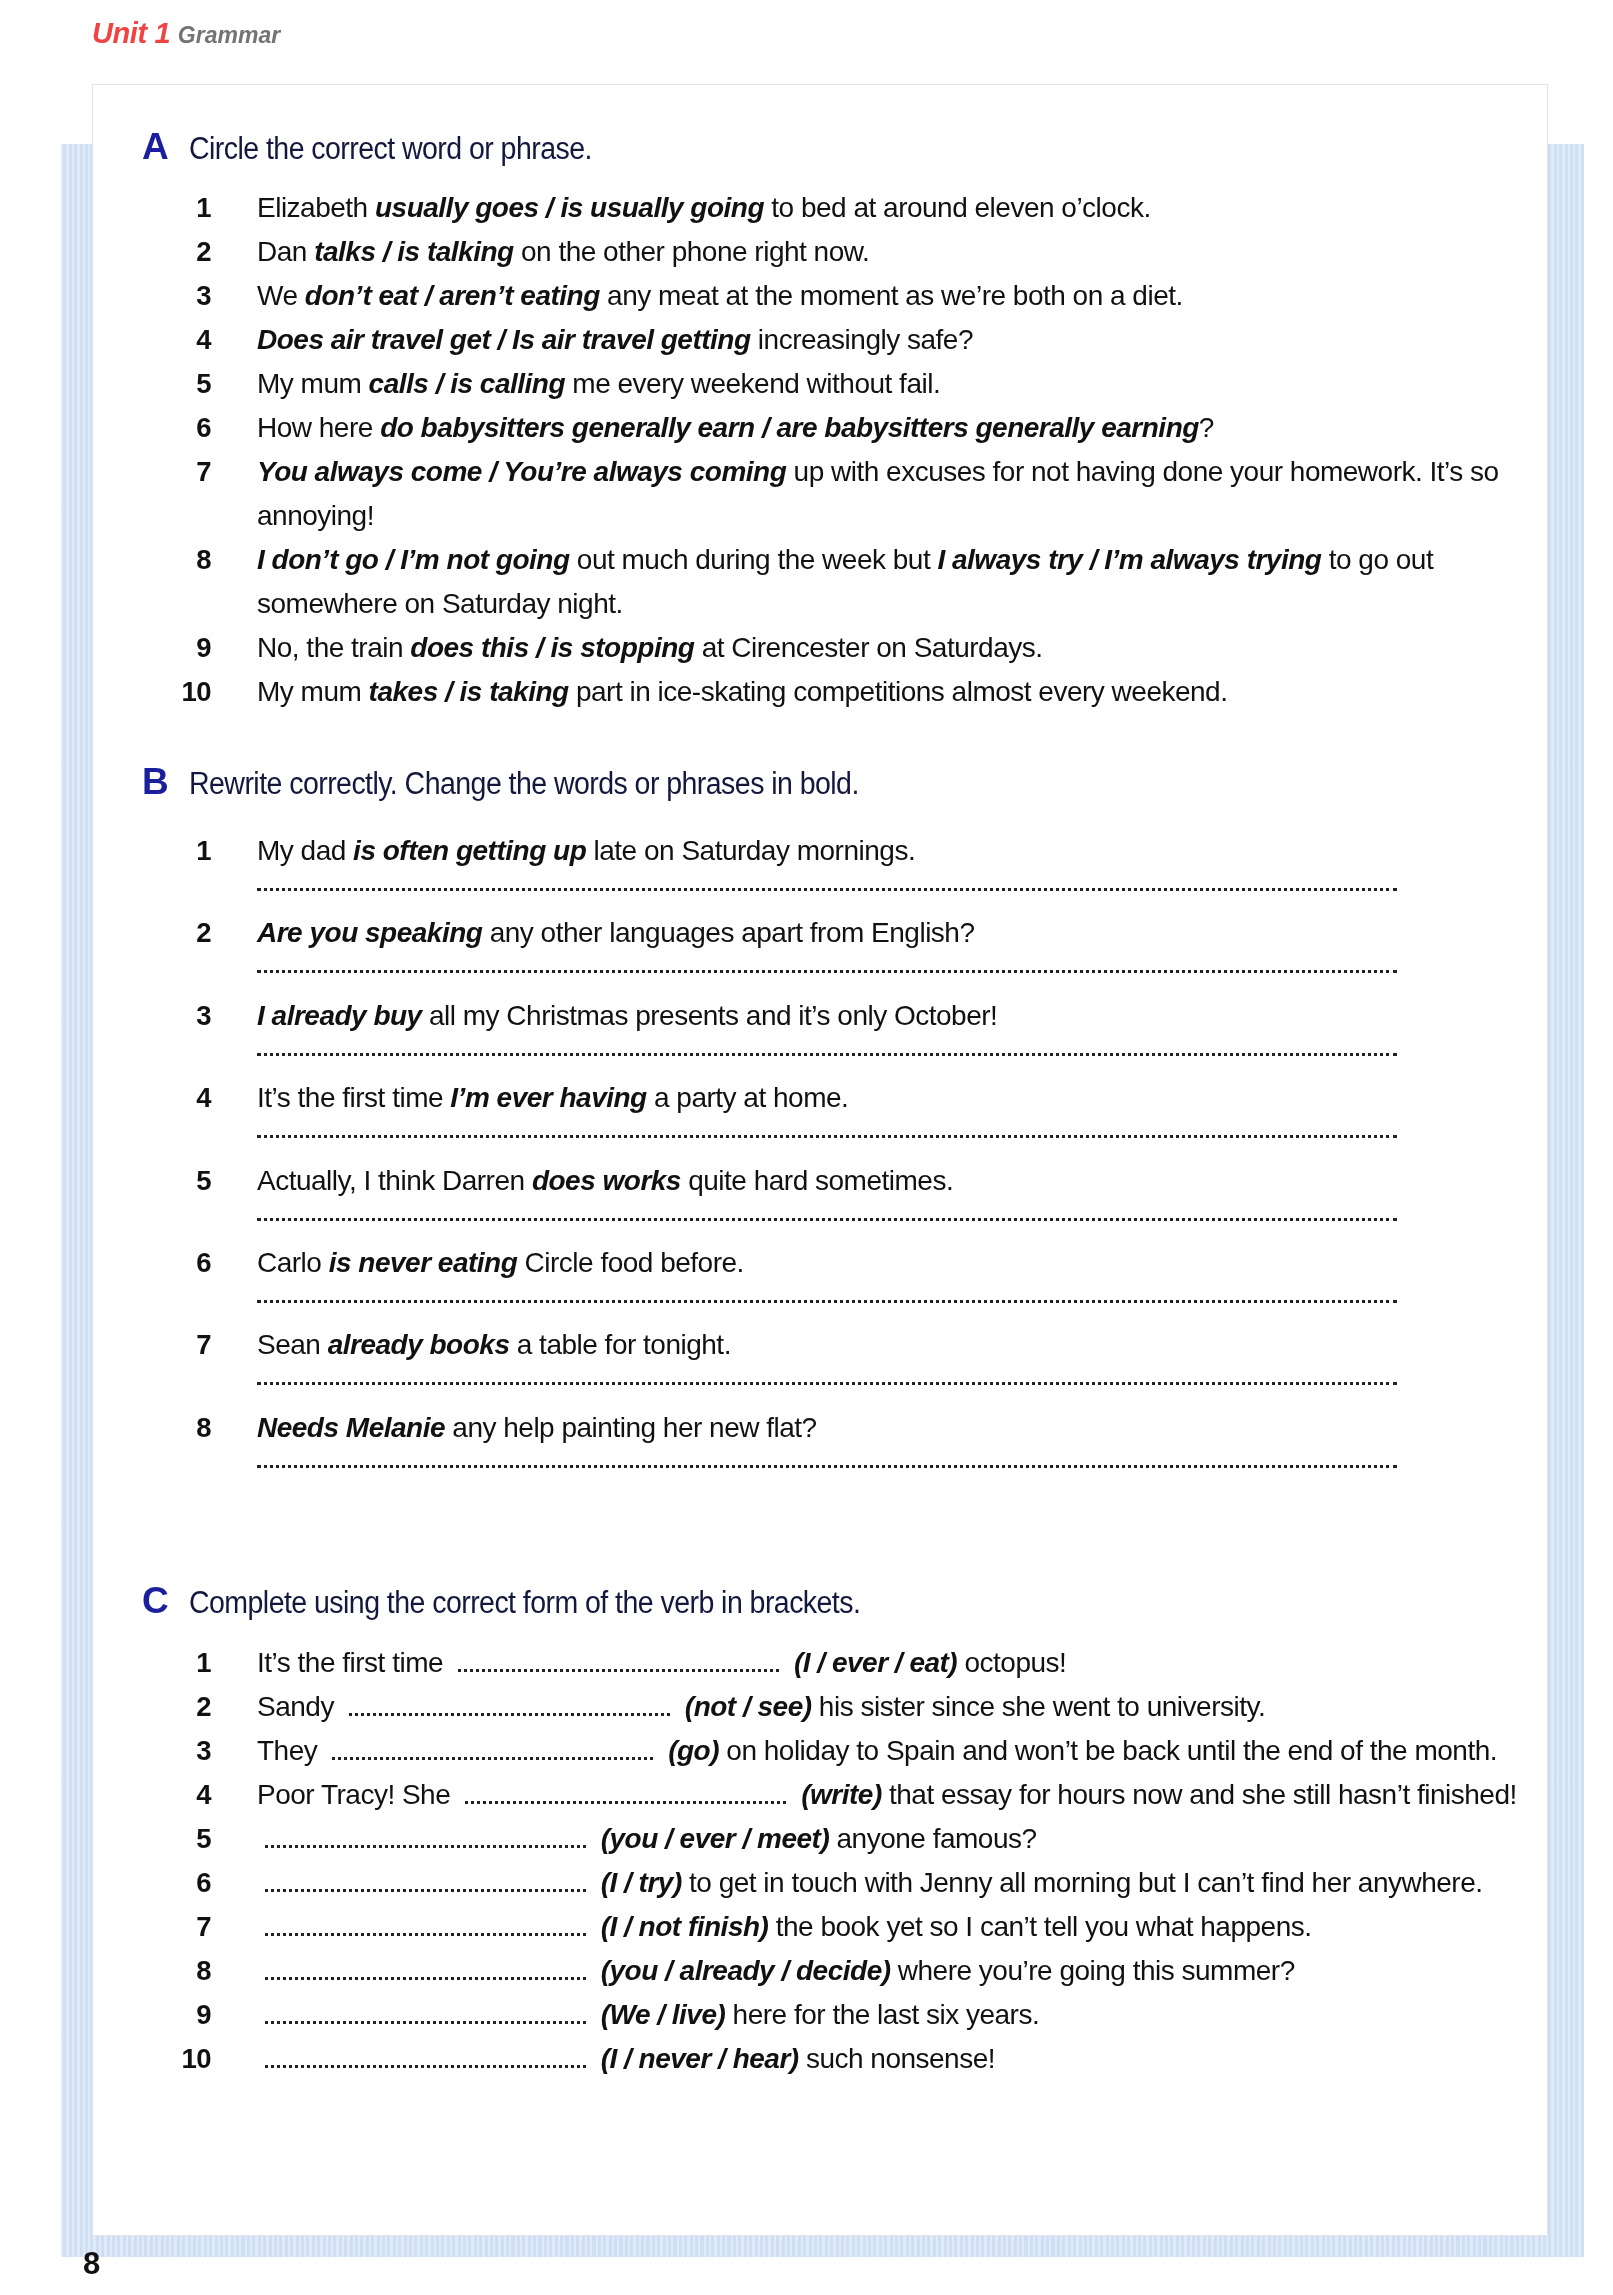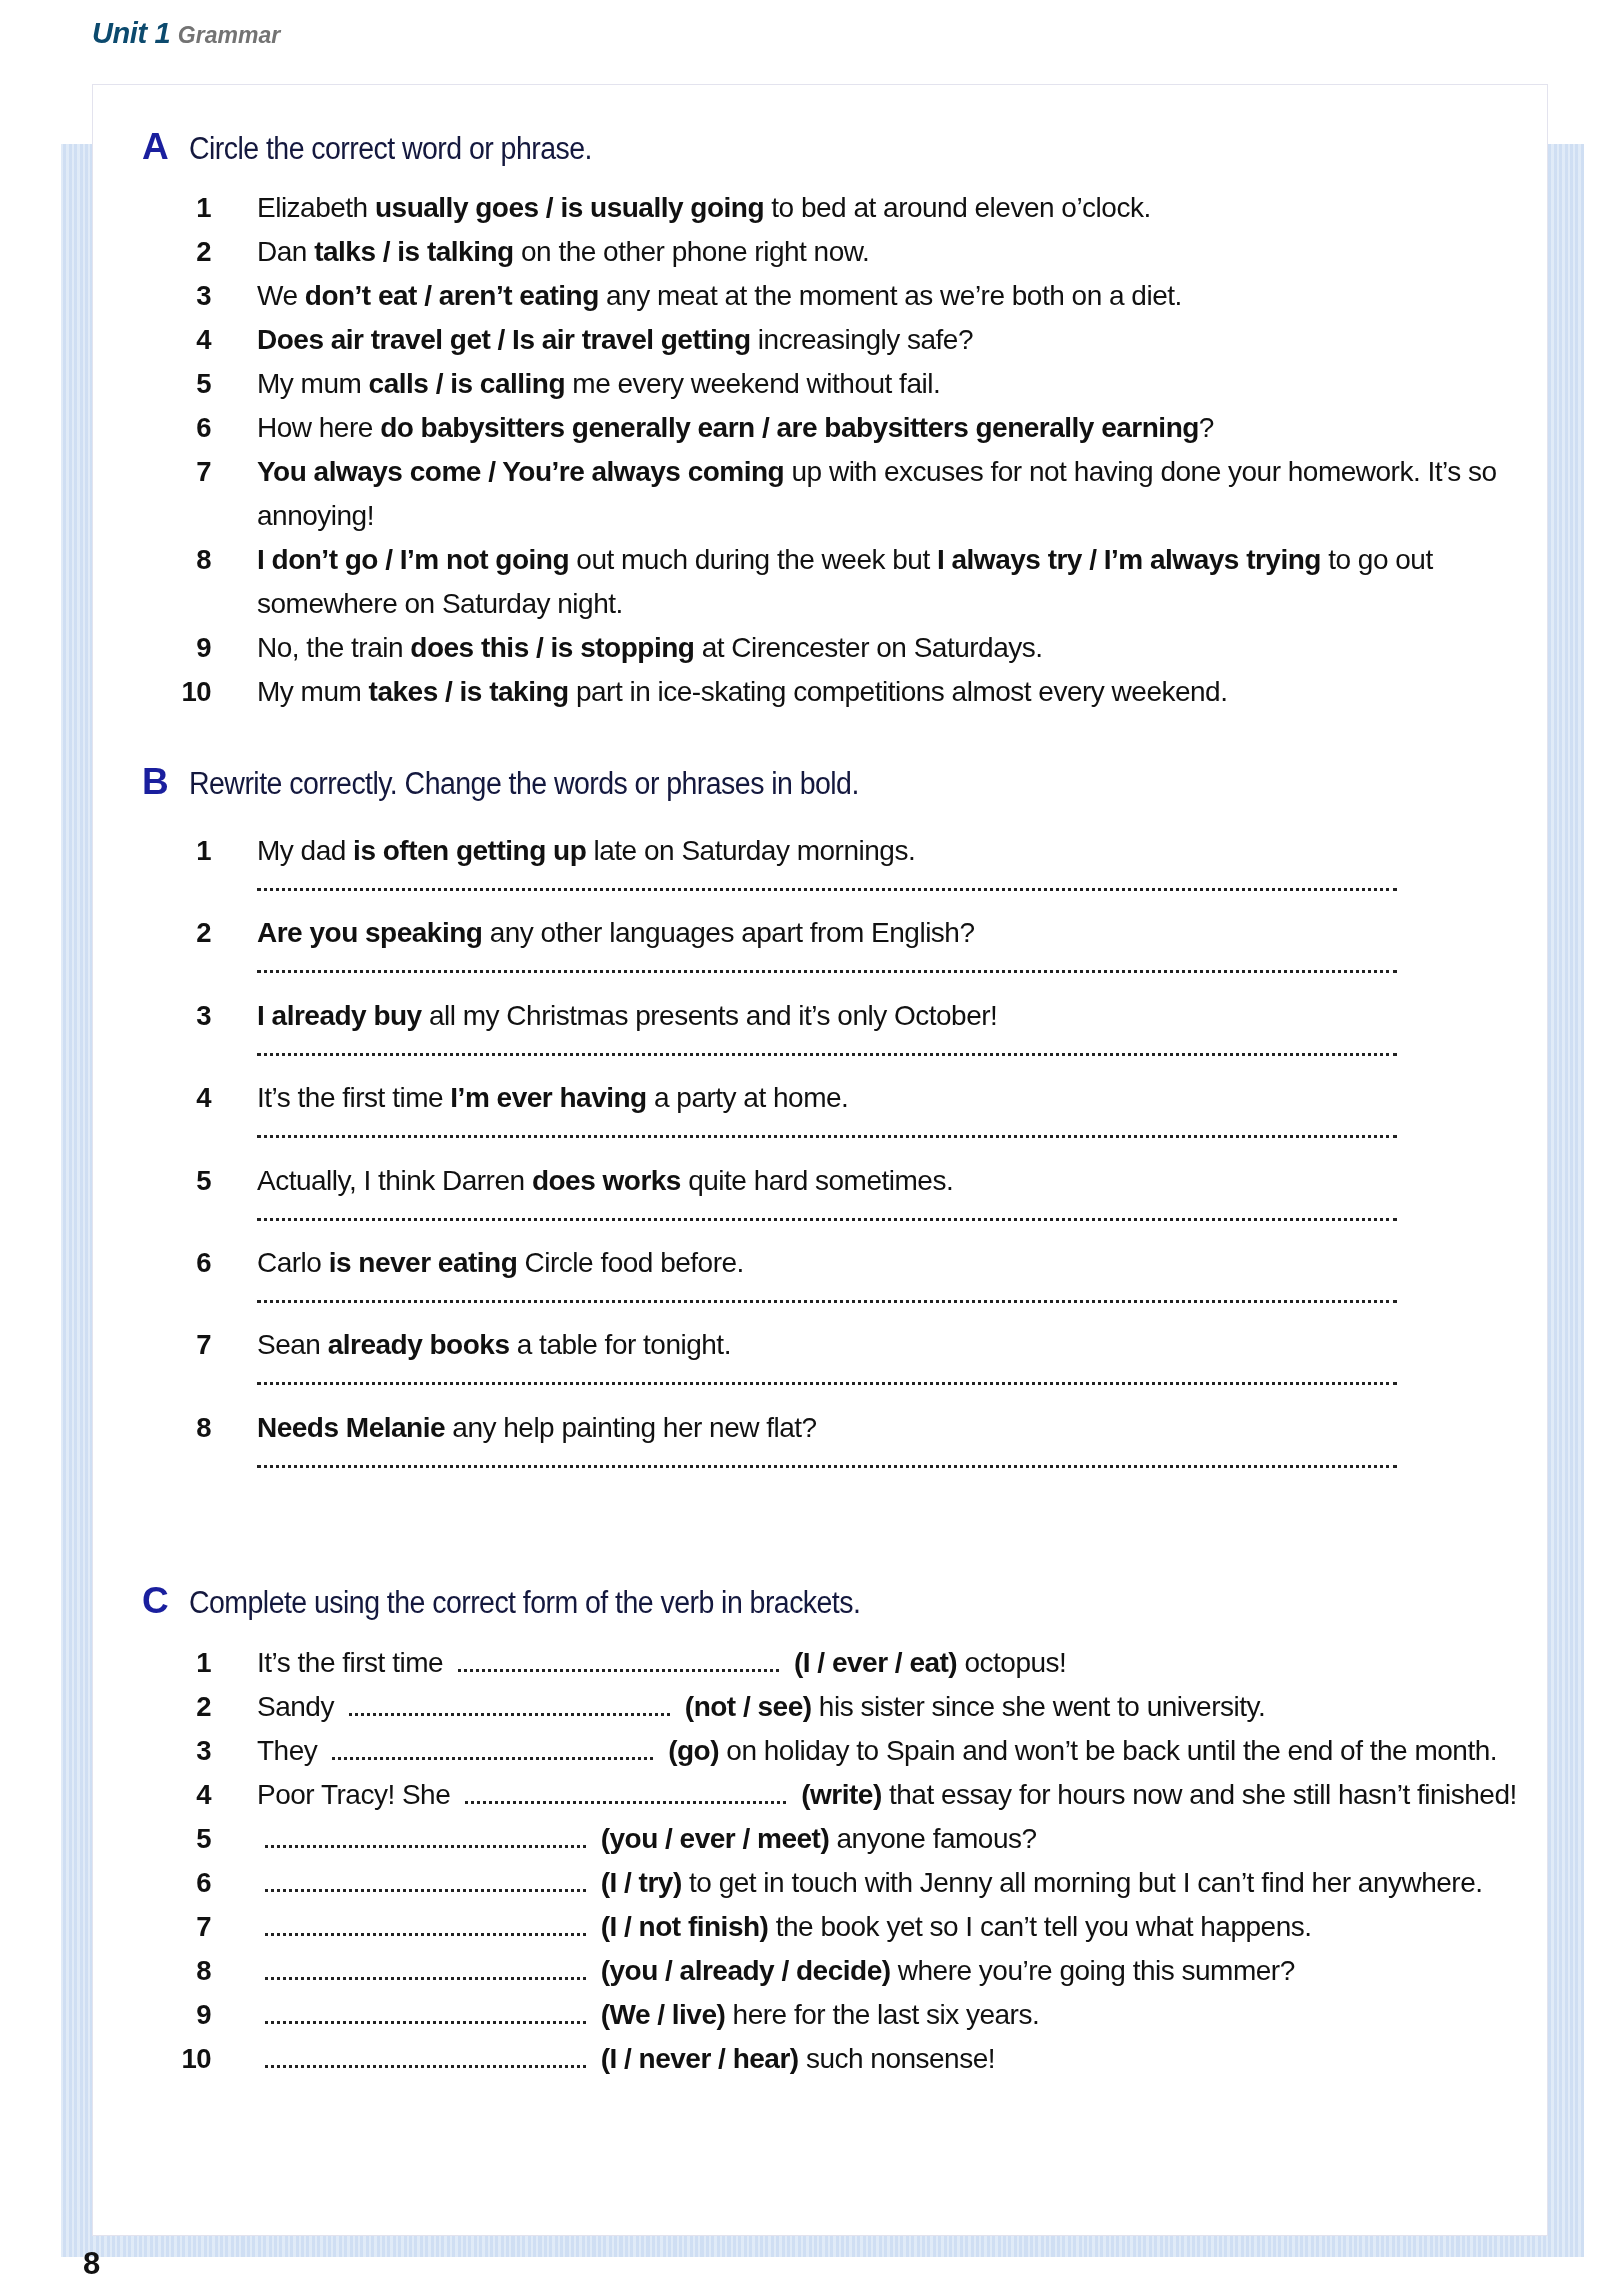--- a/index.html
+++ b/index.html
@@ -4,21 +4,21 @@
 <style>
   html, body { margin:0; padding:0; }
   body {
     width:1614px; height:2295px; position:relative; background:#ffffff;
     font-family:"Liberation Sans", sans-serif; color:#111; overflow:hidden;
   }
   .header {
     position:absolute; left:92px; top:17px;
     font-family:"Liberation Sans", sans-serif; font-style:italic; font-weight:bold;
   }
-  .header .unit { font-size:29px; color:#0c4a6e; letter-spacing:-0.4px; }
+  .header .unit { font-size:29px; color:#ef4444; letter-spacing:-0.4px; }
   .header .topic { font-size:23px; color:#737373; margin-left:7.7px; }
 
   
   .frame {
     position:absolute; left:61px; top:144px; width:1523px; height:2113px;
     background:#d6e4f5;
     background-image:repeating-linear-gradient(90deg, rgba(255,255,255,0.25) 0 2.3px, rgba(180,200,235,0.2) 2.3px 5.4px);
   }
   .panel {
     position:absolute; left:92px; top:84px; width:1454px; height:2150px;
@@ -35,21 +35,21 @@
     font-family:"Liberation Sans Narrow","Liberation Sans", sans-serif; font-size:31px;
     color:#14183e; letter-spacing:-0.6px; transform:scaleX(0.92); transform-origin:left;
     display:inline-block; white-space:nowrap;
   }
 
   .item { position:relative; font-size:28px; line-height:44px; letter-spacing:-0.5px; }
   .num {
     position:absolute; left:0; width:69px; text-align:right; font-weight:bold; font-size:27.5px;
   }
   .txt { margin-left:115px; width:1278px; }
-  .txt b { font-weight:bold; }
+  .txt b { font-weight:bold;font-style:italic; }
 
   .answer-line {
     margin-left:115px; width:1140px; height:0; border-bottom:3.1px dotted #222;
     margin-top:17px; margin-bottom:21.4px;
   }
   .blank {
     display:inline-block; border-bottom:3.1px dotted #222; vertical-align:baseline;
     margin:0 7.7px; height:21.4px;
   }
   .blank.w1 { width:321px; }

